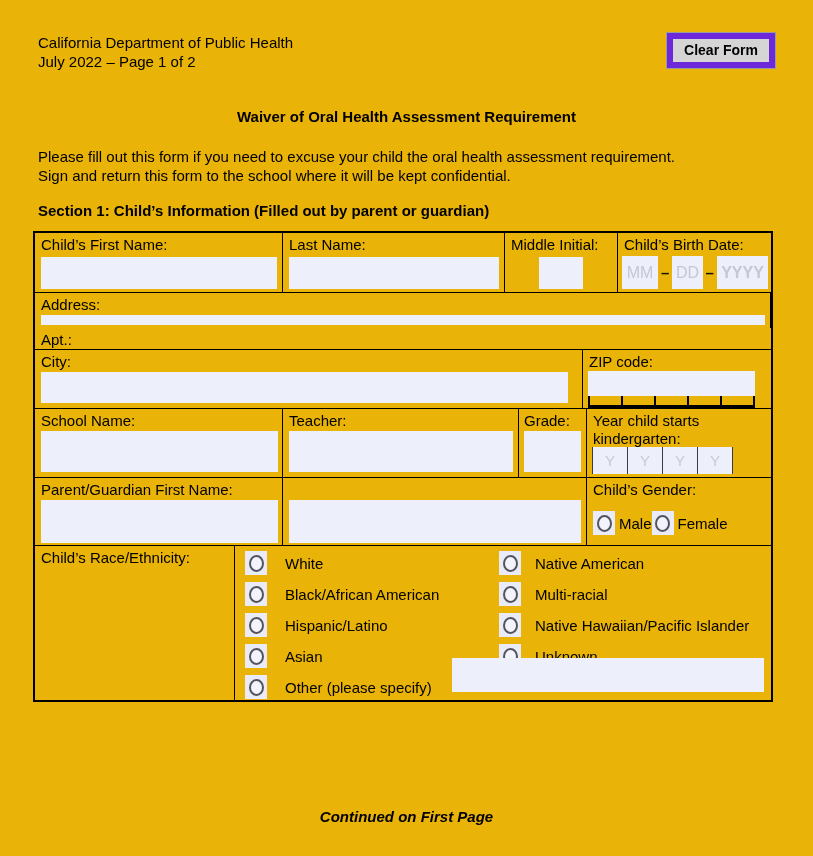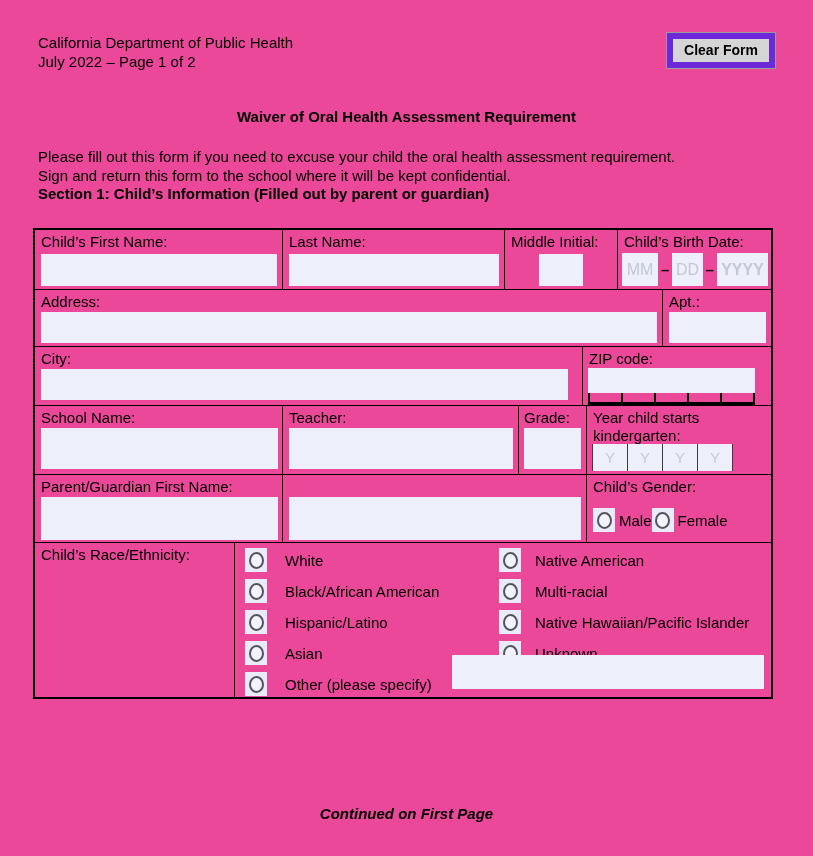--- a/index.html
+++ b/index.html
@@ -1,20 +1,20 @@
 <!DOCTYPE html>
 <html><head>
 <meta charset="utf-8">
 <style>
   * { margin: 0; padding: 0; box-sizing: border-box; }
   html, body { background: #ffffff; }
   .page {
     position: relative;
     width: 813px; height: 856px;
-    background: #ec4899;
+    background: #eab308;
     font-family: "Liberation Sans", sans-serif;
     color: #000;
     overflow: hidden;
   }
   .content { padding: 33px 38px 0 38px; }
 
   
   .hdr { display: flex; justify-content: space-between; align-items: flex-start; }
   .agency { font-size: 15px; line-height: 19px; }
   .clear-btn {
@@ -22,31 +22,31 @@
     font-size: 14px; font-weight: bold; color: #000;
     background: #d5d5d5;
     border: 6px solid #6d28d9;
     outline: 1px solid #9b9b9b;
     padding: 3px 11px 4px 11px;
     cursor: pointer;
   }
 
   .title { text-align: center; font-size: 15px; font-weight: bold; margin-top: 37px; }
   .intro { font-size: 15px; line-height: 18.5px; margin-top: 23px; }
-  .section-heading { font-size: 15px; font-weight: bold; }
-
-  
-  .form-table { width: 740px; margin: 26px 0 0 -5px; border: 2px solid #000; }
+  .section-heading { font-size: 15px; font-weight: bold; margin-top: 17px; }
+
+  
+  .form-table { width: 740px; margin: 12px 0 0 -5px; border: 2px solid #000; }
   .trow { display: flex; border-bottom: 1.5px solid #000; }
   .trow:last-child { border-bottom: none; }
   .tcell { position: relative; border-right: 1.5px solid #000; }
   .tcell:last-child { border-right: none; flex: 1; }
   .lbl { font-size: 15px; padding: 3px 2px 0 6px; line-height: 18px; }
 
-  .r1 { height: 60px; } .r2 { height: 57px; } .r3 { height: 59px; }
+  .r1 { height: 60px; } .r2 { height: 57px; flex-direction: column; } .r3 { height: 59px; }
   .r4 { height: 69px; } .r5 { height: 68px; } .r6 { height: 154px; }
 
   .field { position: absolute; background: #edeffa; }
   .f-std { left: 6px; right: 5px; top: 24px; bottom: 3px; }
   .f-tall { left: 6px; right: 5px; top: 22px; bottom: 3px; }
 
   
   .f-mi { left: 50%; transform: translateX(-50%); width: 44px; top: 24px; bottom: 3px; }
 
   

